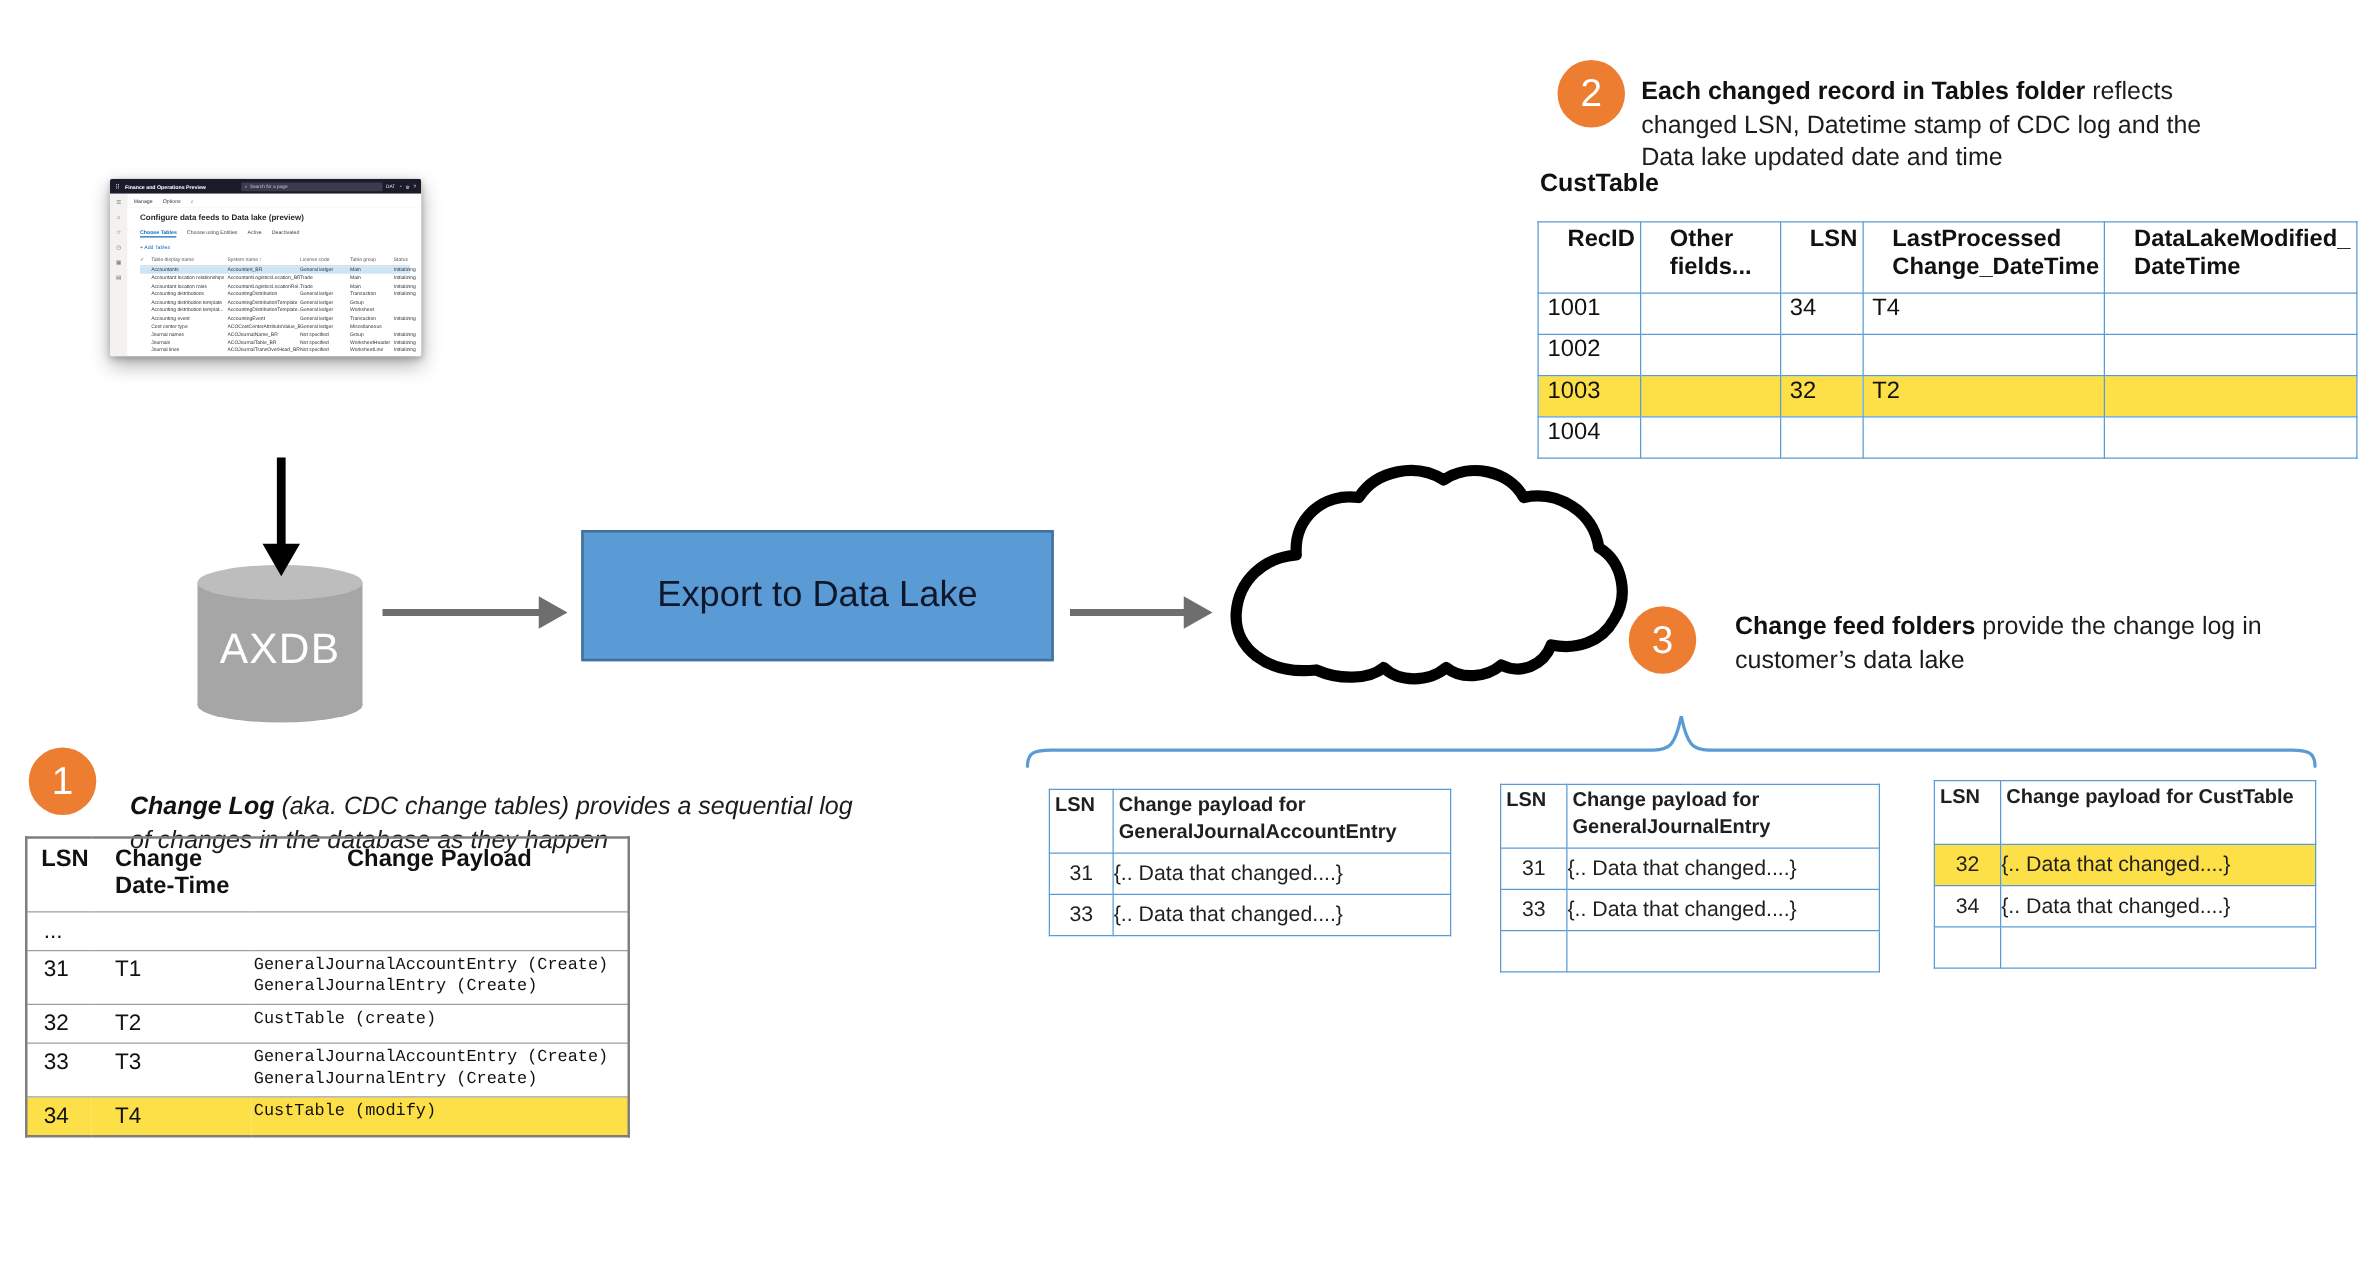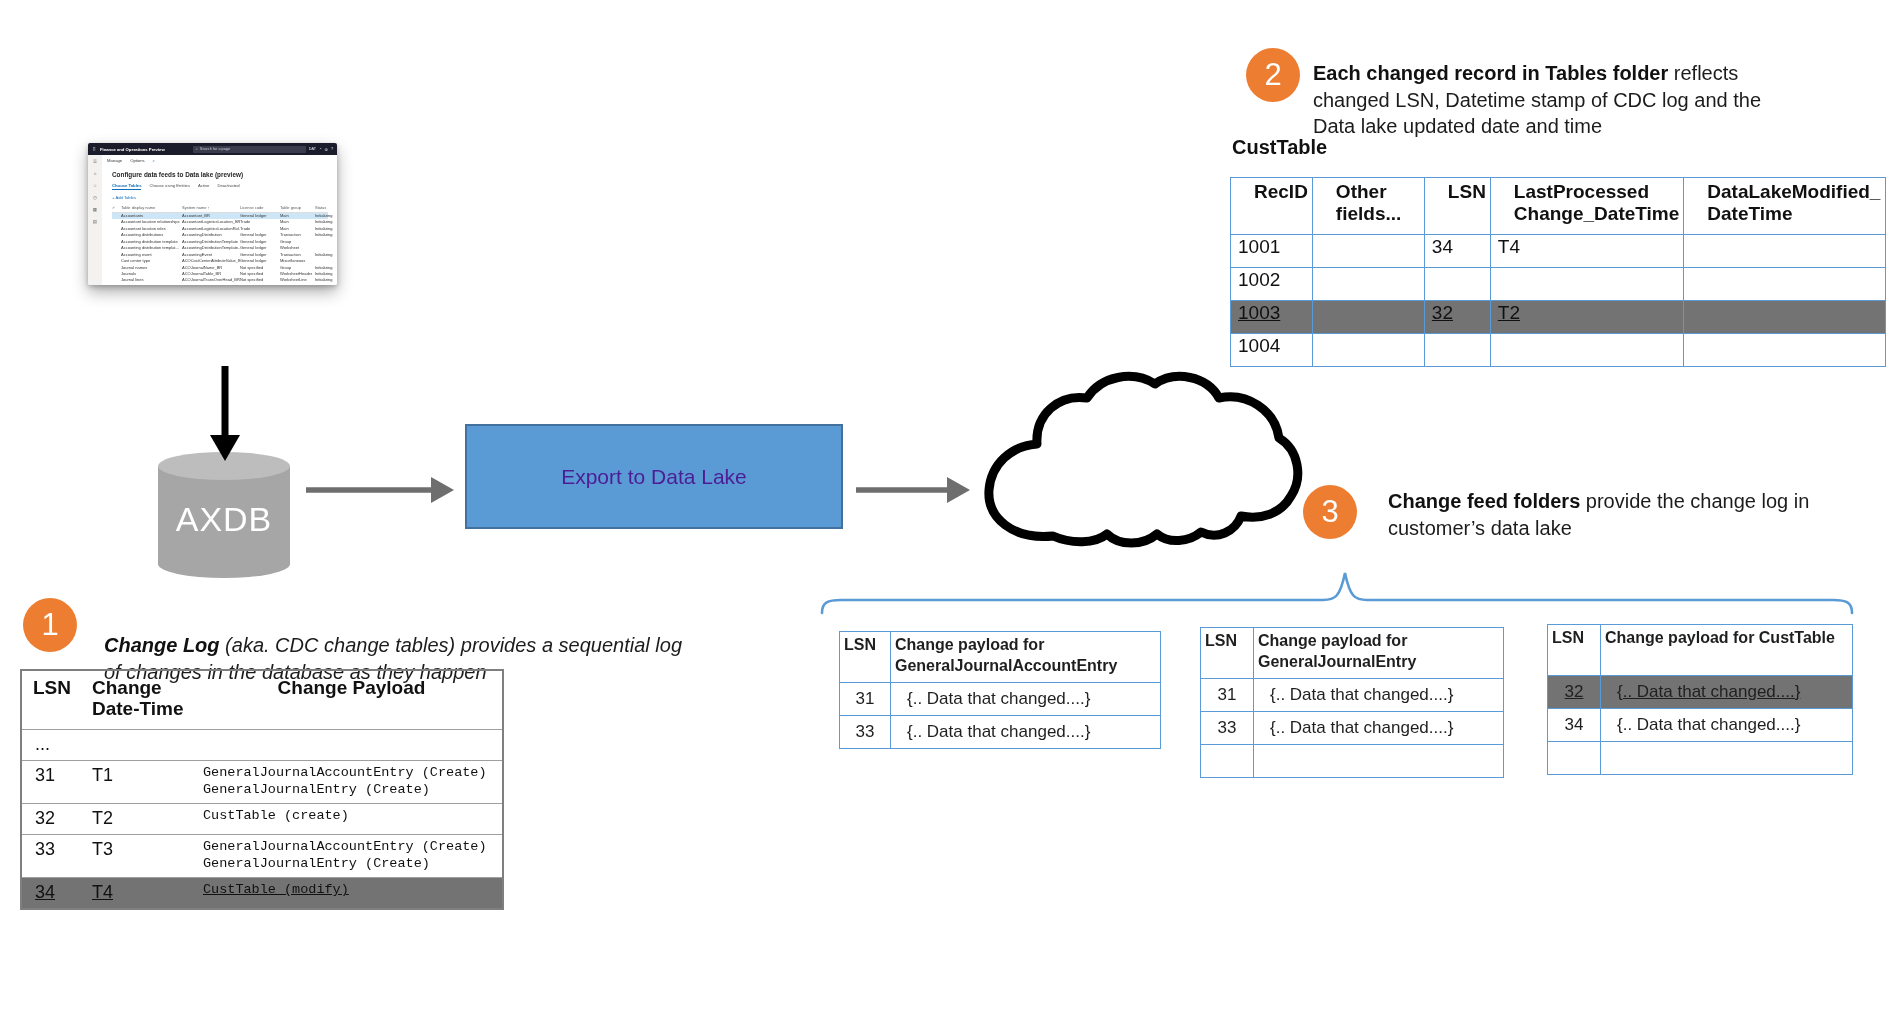--- a/index.html
+++ b/index.html
@@ -37,57 +37,57 @@
   .t-thead span:nth-child(5),.mrow span:nth-child(5){width:33px;}
   .t-thead span:nth-child(6),.mrow span:nth-child(6){width:23px;}
 
   
   .cyl-body{left:158px;top:466px;width:132px;height:98px;background:#a6a6a6;}
   .cyl-bot{left:158px;top:550px;width:132px;height:28px;background:#a6a6a6;border-radius:50%;}
   .cyl-top{left:158px;top:452px;width:132px;height:28px;background:#bdbdbd;border-radius:50%;}
   .cyl-label{left:158px;top:500px;width:132px;text-align:center;color:#fff;font-size:34px;letter-spacing:1px;}
   .export-box{left:465px;top:424px;width:378px;height:105px;background:#5b9bd5;border:2px solid #41719c;
               display:flex;align-items:center;justify-content:center;box-sizing:border-box;}
-  .export-box span{color:#4c1d95;font-size:21px;}
+  .export-box span{color:#0f172a;font-size:29px;}
   .overlay{left:0;top:0;width:1894px;height:1017px;pointer-events:none;}
 
   
   .num{width:54px;height:54px;border-radius:50%;background:#ed7d31;color:#fff;display:flex;
        align-items:center;justify-content:center;font-size:31px;font-weight:400;}
   .ann{font-size:20px;line-height:26.5px;color:#1c1c1c;}
   .ann b{font-weight:700;color:#111;}
 
   
   .ct-title{left:1232px;top:136px;font-size:20px;font-weight:700;color:#111;}
   table.blue{border-collapse:collapse;table-layout:fixed;background:#fff;}
   table.blue td{border:1.6px solid #5b9bd5;font-size:19px;color:#111;padding:1px 4px 1px 7px;
                 vertical-align:top;overflow:hidden;white-space:nowrap;}
   table.blue td.hd{font-weight:700;white-space:normal;line-height:22px;padding-top:3px;padding-left:23px;}
-  td.gray{background:#737373;text-decoration:underline;}
+  td.gray{background:#fde047;}
   .custtable{left:1230px;top:177px;}
   .custtable td{height:30px;}
   .custtable tr.hdr td{height:52px;}
   .custtable td.wrapany{overflow-wrap:anywhere;word-break:break-all;}
 
   
   .changelog{left:20px;top:669px;width:482px;border:2px solid #7f7f7f;border-collapse:collapse;table-layout:fixed;}
   .changelog td{border-top:1.2px solid #9f9f9f;vertical-align:top;padding:4px 2px 5px 2px;color:#111;}
   .changelog tr:first-child td{border-top:none;}
   .changelog td.c-lsn{padding-left:13px;font-size:18px;}
   .changelog td.c-time{padding-left:19px;font-size:18px;}
   .changelog td.c-pay{font-family:"Liberation Mono",monospace;font-size:13.5px;line-height:16.5px;white-space:pre-line;}
   .changelog td.h{font-weight:700;font-size:19px;line-height:21px;white-space:normal;padding-top:6px;padding-bottom:10px;}
   .changelog td.h-pay{text-align:center;font-family:"Liberation Sans",sans-serif;}
 
   
   .feed{border-collapse:collapse;table-layout:fixed;background:#fff;}
   .feed td{border:1.6px solid #5b9bd5;vertical-align:top;overflow:hidden;}
   .feed td.fh{font-weight:700;font-size:16px;line-height:20.5px;padding:3px 3px 3px 4px;height:44px;white-space:normal;}
   .feed td.flsn{text-align:center;font-size:17px;padding:6px 2px;}
-  .feed td.fpay{font-size:17px;padding:6px 2px 6px 16px;white-space:nowrap;}
+  .feed td.fpay{font-size:17px;padding:6px 2px 6px 0;white-space:nowrap;}
   .feed td.fempty{height:30px;}
 </style>
 </head>
 <body>
 
 <div class="canvas">
 
   <div class="abs thumb">
     <div class="t-top">
       <span class="t-ham">⠿</span>

